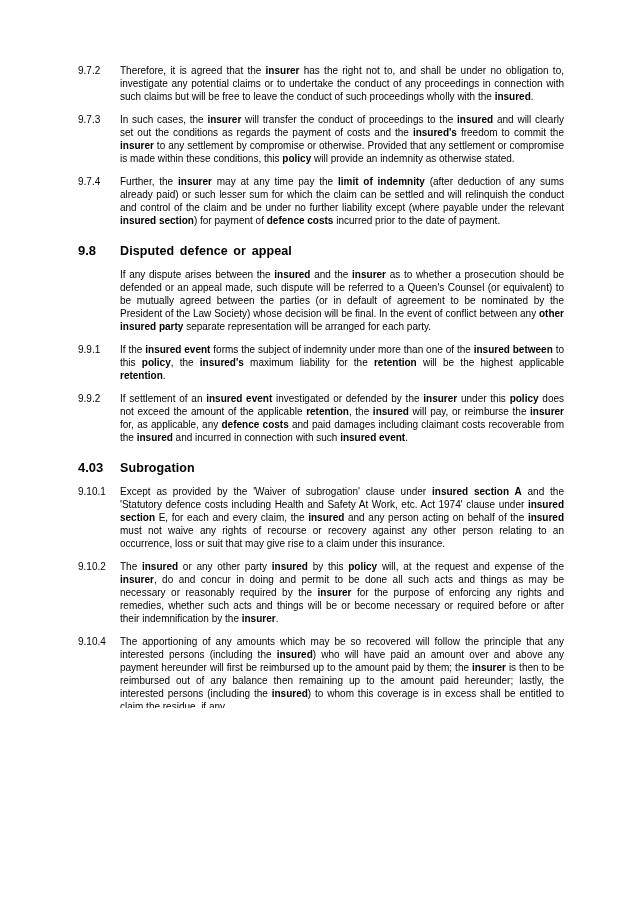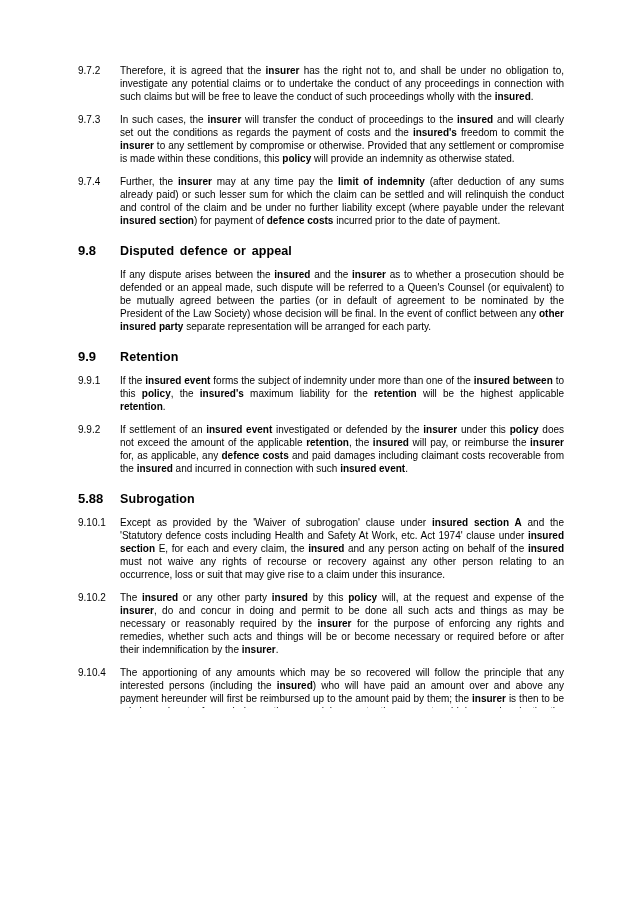--- a/index.html
+++ b/index.html
@@ -113,37 +113,33 @@
   <div class="block heading">
     <span class="num">9.8</span>
     <h2 class="title">Disputed defence or appeal</h2>
   </div>
 
   <div class="block clause">
     <span class="num"></span>
     <p class="text">If any dispute arises between the <b>insured</b> and the <b>insurer</b> as to whether a prosecution should be defended or an appeal made, such dispute will be referred to a Queen's Counsel (or equivalent) to be mutually agreed between the parties (or in default of agreement to be nominated by the President of the Law Society) whose decision will be final. In the event of conflict between any <b>other insured party</b> separate representation will be arranged for each party.</p>
   </div>
 
-  <div class="block heading">
-    <span class="num">9.9</span>
-    <h2 class="title">Retention</h2>
-  </div>
 
   <div class="block clause">
     <span class="num">9.9.1</span>
     <p class="text">If the <b>insured event</b> forms the subject of indemnity under more than one of the <b>insured between</b> to this <b>policy</b>, the <b>insured's</b> maximum liability for the <b>retention</b> will be the highest applicable <b>retention</b>.</p>
   </div>
 
   <div class="block clause">
     <span class="num">9.9.2</span>
     <p class="text">If settlement of an <b>insured event</b> investigated or defended by the <b>insurer</b> under this <b>policy</b> does not exceed the amount of the applicable <b>retention</b>, the <b>insured</b> will pay, or reimburse the <b>insurer</b> for, as applicable, any <b>defence costs</b> and paid damages including claimant costs recoverable from the <b>insured</b> and incurred in connection with such <b>insured event</b>.</p>
   </div>
 
   <div class="block heading">
-    <span class="num">5.88</span>
+    <span class="num">4.03</span>
     <h2 class="title">Subrogation</h2>
   </div>
 
   <div class="block clause">
     <span class="num">9.10.1</span>
     <p class="text">Except as provided by the 'Waiver of subrogation' clause under <b>insured section A</b> and the 'Statutory defence costs including Health and Safety At Work, etc. Act 1974' clause under <b>insured section</b> E, for each and every claim, the <b>insured</b> and any person acting on behalf of the <b>insured</b> must not waive any rights of recourse or recovery against any other person relating to an occurrence, loss or suit that may give rise to a claim under this insurance.</p>
   </div>
 
   <div class="block clause">
     <span class="num">9.10.2</span>

